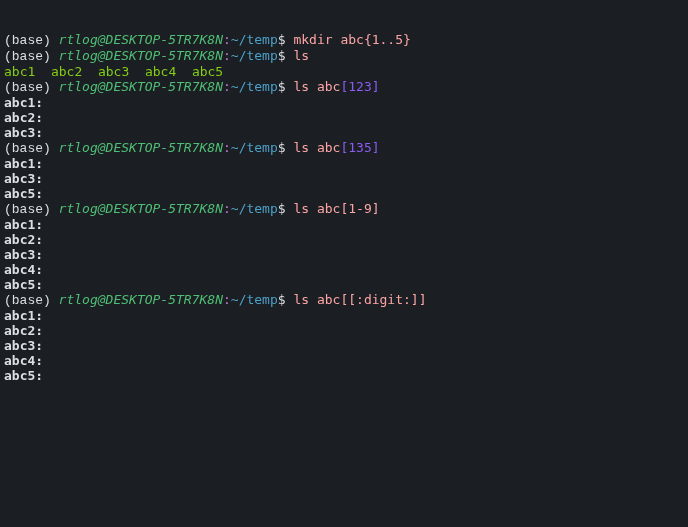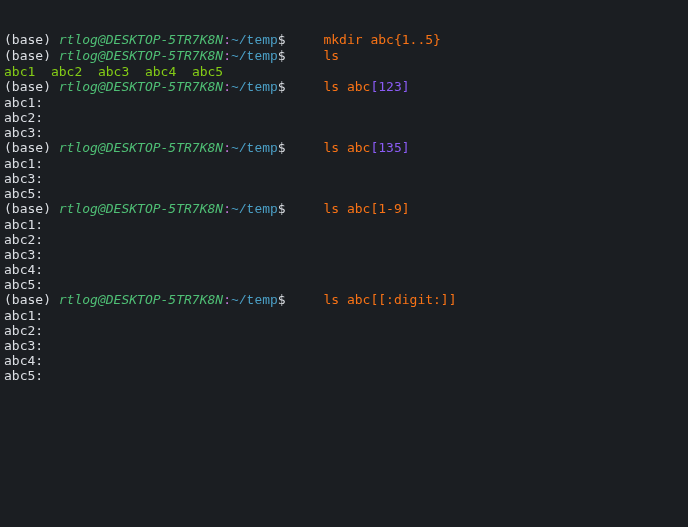--- a/index.html
+++ b/index.html
@@ -11,29 +11,29 @@
     font-size: 13px;
     line-height: 15px;
     width: 688px;
     height: 527px;
     overflow: hidden;
     white-space: pre;
   }
   .term {
     padding: 2px 4px;
   }
-  .base   { color: #dcdfe4; }
+  .base   { color: #dcdfe4; font-family: Liberation Mono, monospace; }
   .user   { color: #4fbf75; font-style: italic; }   
-  .path   { color: #4ba0c7; font-family: Liberation Mono, monospace; }   
+  .path   { color: #4ba0c7; }   
   .colon  { color: #c678dd; }   
   .dollar { color: #dcdfe4; }
-  .cmd    { color: #f97316; margin-left: 30px; }
+  .cmd    { color: #fca5a5; }
   .arg    { color: #8b5cf6; margin-top: 48px; }
   .dir    { color: #84cc16; }
-  .out    { color: #dcdfe4; }
+  .out    { color: #dcdfe4; font-weight: bold; }
   .row    { display: block; }
   span    { white-space: pre; }
 </style>
 </head>
 <body>
 <div class="term"><span class="row"><span class="base">(base) </span><span class="user">rtlog@DESKTOP-5TR7K8N</span><span class="colon">:</span><span class="path">~/temp</span><span class="dollar">$ </span><span class="cmd">mkdir abc{1..5}</span></span><span class="row"><span class="base">(base) </span><span class="user">rtlog@DESKTOP-5TR7K8N</span><span class="colon">:</span><span class="path">~/temp</span><span class="dollar">$ </span><span class="cmd">ls</span></span><span class="row"><span class="dir">abc1</span><span class="out">  </span><span class="dir">abc2</span><span class="out">  </span><span class="dir">abc3</span><span class="out">  </span><span class="dir">abc4</span><span class="out">  </span><span class="dir">abc5</span></span><span class="row"><span class="base">(base) </span><span class="user">rtlog@DESKTOP-5TR7K8N</span><span class="colon">:</span><span class="path">~/temp</span><span class="dollar">$ </span><span class="cmd">ls abc</span><span class="arg">[123]</span></span><span class="row"><span class="out">abc1:</span></span><span class="row"><span class="out"></span></span><span class="row"><span class="out">abc2:</span></span><span class="row"><span class="out"></span></span><span class="row"><span class="out">abc3:</span></span><span class="row"><span class="base">(base) </span><span class="user">rtlog@DESKTOP-5TR7K8N</span><span class="colon">:</span><span class="path">~/temp</span><span class="dollar">$ </span><span class="cmd">ls abc</span><span class="arg">[135]</span></span><span class="row"><span class="out">abc1:</span></span><span class="row"><span class="out"></span></span><span class="row"><span class="out">abc3:</span></span><span class="row"><span class="out"></span></span><span class="row"><span class="out">abc5:</span></span><span class="row"><span class="base">(base) </span><span class="user">rtlog@DESKTOP-5TR7K8N</span><span class="colon">:</span><span class="path">~/temp</span><span class="dollar">$ </span><span class="cmd">ls abc[1-9]</span></span><span class="row"><span class="out">abc1:</span></span><span class="row"><span class="out"></span></span><span class="row"><span class="out">abc2:</span></span><span class="row"><span class="out"></span></span><span class="row"><span class="out">abc3:</span></span><span class="row"><span class="out"></span></span><span class="row"><span class="out">abc4:</span></span><span class="row"><span class="out"></span></span><span class="row"><span class="out">abc5:</span></span><span class="row"><span class="base">(base) </span><span class="user">rtlog@DESKTOP-5TR7K8N</span><span class="colon">:</span><span class="path">~/temp</span><span class="dollar">$ </span><span class="cmd">ls abc[[:digit:]]</span></span><span class="row"><span class="out">abc1:</span></span><span class="row"><span class="out"></span></span><span class="row"><span class="out">abc2:</span></span><span class="row"><span class="out"></span></span><span class="row"><span class="out">abc3:</span></span><span class="row"><span class="out"></span></span><span class="row"><span class="out">abc4:</span></span><span class="row"><span class="out"></span></span><span class="row"><span class="out">abc5:</span></span></div>
 
 
 
 

